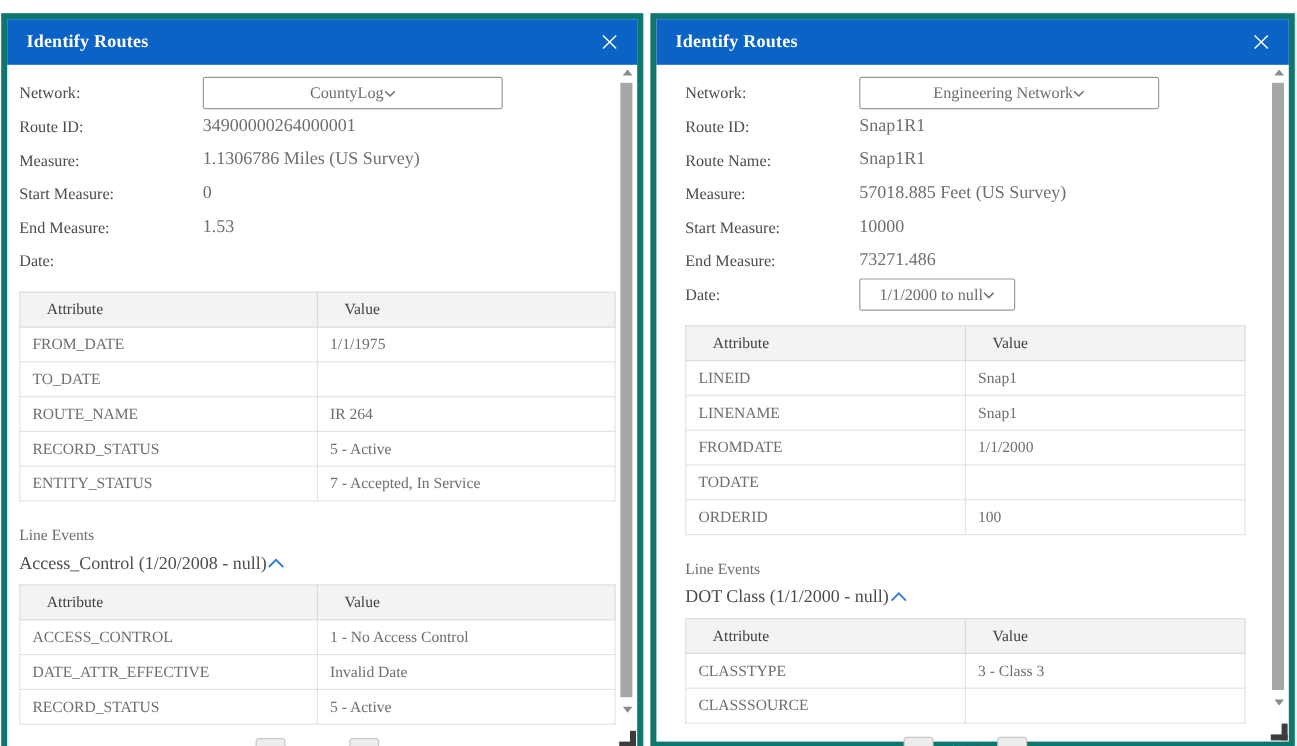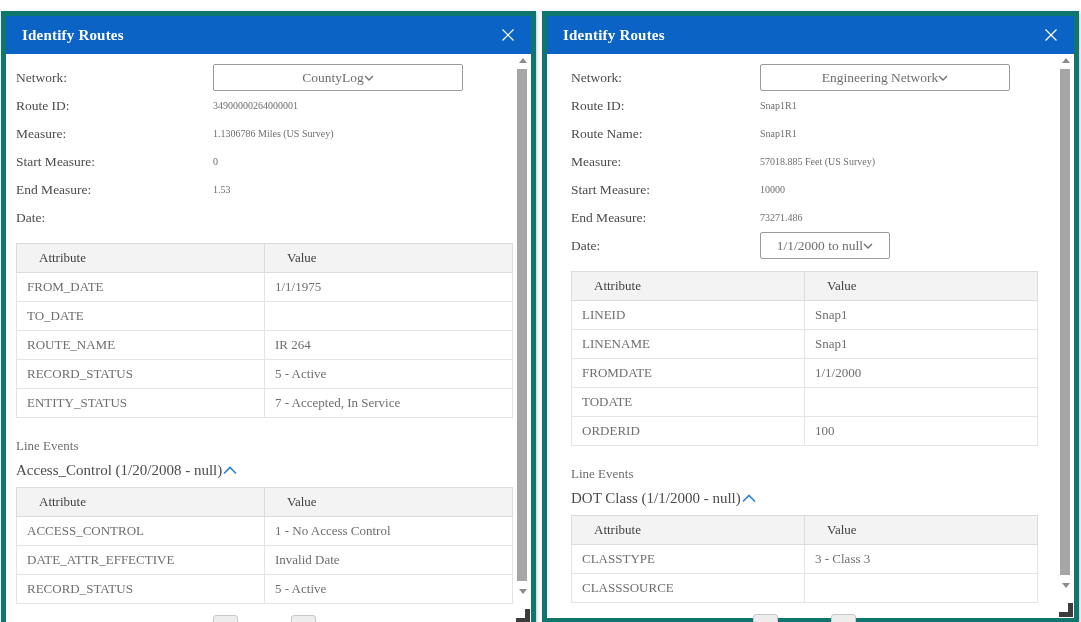--- a/index.html
+++ b/index.html
@@ -32,24 +32,24 @@
     height:38px;background:var(--header-bg);
     display:flex;align-items:center;justify-content:space-between;
     padding:0 13px 0 16px;
   }
   .panel-title{color:var(--header-text);font-size:15px;font-weight:bold;letter-spacing:.2px;}
   .close-btn{width:20px;height:20px;display:flex;align-items:center;justify-content:center;cursor:pointer;}
   .panel-body{position:relative;height:calc(100% - 38px);}
   .panel-left .panel-body{padding:10px 18px 0 10px;}
   .panel-right .panel-body{padding:10px 36px 0 24px;}
 
-  .field-row{display:flex;align-items:center;min-height:27px;margin-bottom:1px;gap:44px;}
+  .field-row{display:flex;align-items:center;min-height:27px;margin-bottom:1px;}
   .field-label{width:153px;flex:0 0 153px;font-size:13.5px;color:var(--label-text);}
   .panel-right .field-label{width:145px;flex-basis:145px;}
-  .field-value{font-size:10px;color:var(--value-text);}
+  .field-value{font-size:15px;color:var(--value-text);}
 
   .select{
     display:flex;align-items:center;justify-content:center;
     width:250px;height:27px;border:1px solid #9b9b9b;border-radius:2px;
     background:#fff;padding:0 9px;cursor:pointer;
   }
   .select-small{width:130px;padding:0 7px;}
   .select-value{font-size:13.5px;color:var(--value-text);white-space:nowrap;}
   .select-chev svg{display:block;}
 

